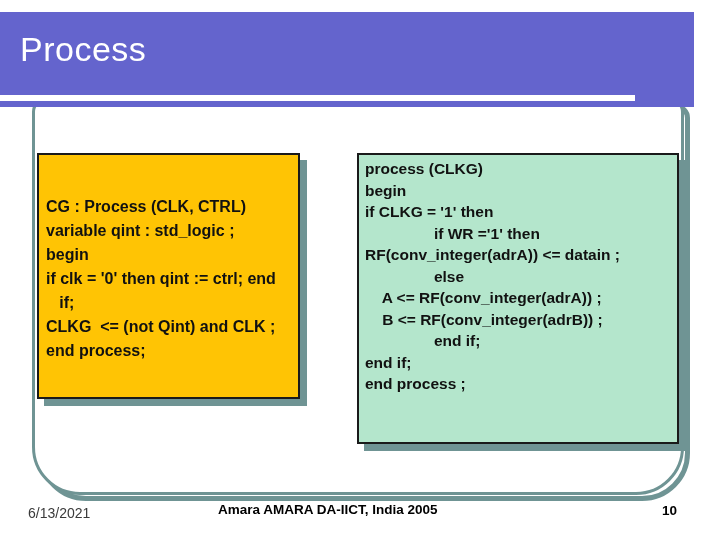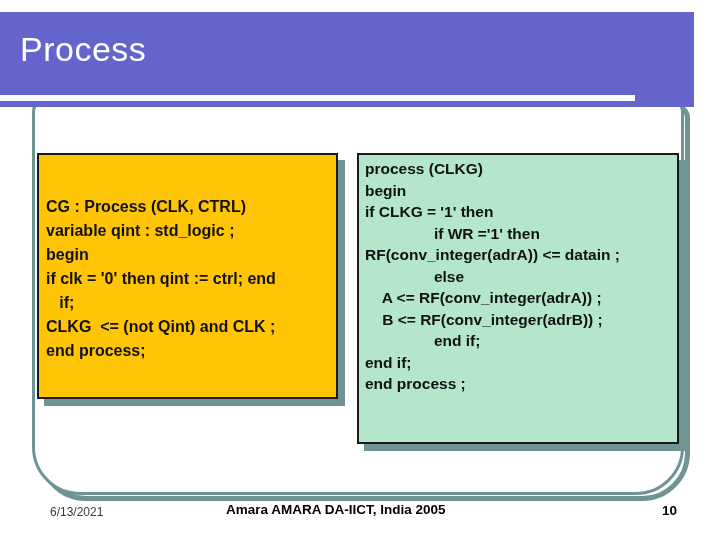--- a/index.html
+++ b/index.html
@@ -35,38 +35,38 @@
   
   .code-box{
     position:absolute;box-sizing:border-box;z-index:5;
     border:2px solid #1a1a1a;
     box-shadow:7px 7px 0 0 #6F9494;
     white-space:pre;
     font-family:"Liberation Sans", sans-serif;
     font-weight:bold;color:#111111;
   }
   .code-box.yellow{
-    left:37px;top:153px;width:301px;height:246px;
+    left:37px;top:153px;width:263px;height:246px;
     background:#FFC404;
     padding:40px 4px 16px 7px;
     font-size:16px;line-height:24px;
   }
   .code-box.green{
     left:357px;top:133px;width:322px;height:291px;
     background:#B4E6CC;
     padding:3px 3px 0 6px;
     font-size:15.5px;line-height:21.5px;margin-top:20px;
   }
   
   .footer-date{
-    position:absolute;left:50px;top:505px;
-    font-size:12px;color:#3a3a3a;z-index:6;
+    position:absolute;left:28px;top:505px;
+    font-size:14px;color:#3a3a3a;z-index:6;
   }
   .footer-credit{
-    position:absolute;left:226px;top:502px;
+    position:absolute;left:218px;top:502px;
     font-size:13.5px;font-weight:bold;color:#000000;z-index:6;
   }
   .footer-page{
     position:absolute;left:662px;top:503px;
     font-size:13.5px;font-weight:bold;color:#000000;z-index:6;
   }
 </style>
 </head>
 <body>
 

